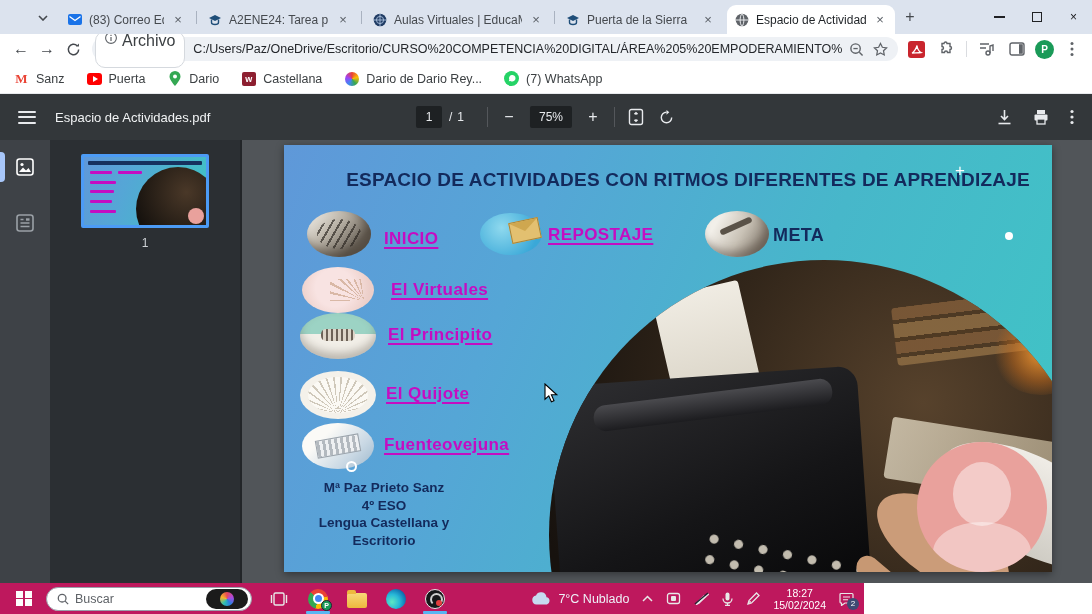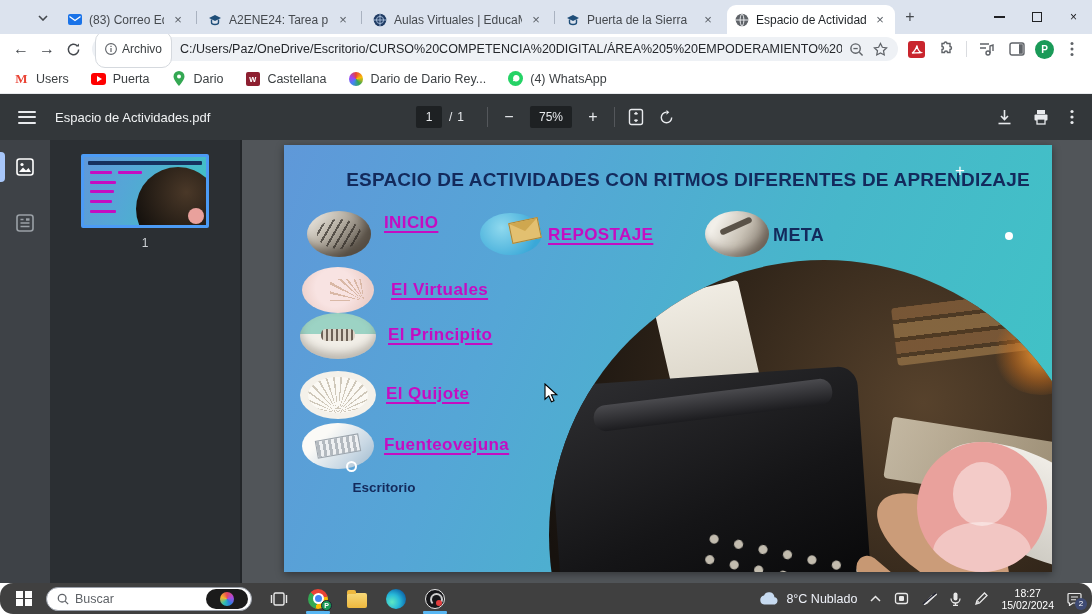--- a/index.html
+++ b/index.html
@@ -19,21 +19,21 @@
   .newtab-btn { position:absolute; left:899px; top:7px; width:22px; height:22px; font-size:16px; color:#45494e; text-align:center; line-height:20px; }
   .wincontrols { position:absolute; right:0; top:0; height:34px; display:flex; }
   .winbtn { width:37px; height:34px; display:flex; align-items:center; justify-content:center; color:#202124; font-size:12px; }
   .winbtn .minbar { width:11px; height:1.4px; background:#202124; }
   .winbtn .maxbox { width:10px; height:10px; border:1.2px solid #202124; }
 
   
   .toolbar { height:30px; background:#fff; display:flex; align-items:center; padding:0 8px; }
   .nav-ic { width:26px; height:26px; display:flex; align-items:center; justify-content:center; color:#44484d; font-size:16px; }
   .omnibox { flex:1; height:24px; background:#eef1f5; border-radius:13px; display:flex; align-items:center; margin:0 6px; padding:0 8px 0 3px; min-width:0; }
-  .chip { height:37px; background:#fff; border:1px solid #d5d9de; border-radius:10px; display:flex; align-items:center; gap:5px; padding:0 9px; font-size:12px; color:#3c4043; flex:0 0 auto; }
+  .chip { height:37px; background:#fff; border:1px solid #d5d9de; border-radius:10px; display:flex; align-items:flex-start; gap:5px; padding:0 9px; font-size:16px; color:#3c4043; flex:0 0 auto; }
   .url { flex:1; font-size:12.5px; color:#24272b; margin-left:8px; white-space:nowrap; overflow:hidden; min-width:0; }
   .omni-ic { width:20px; height:20px; display:flex; align-items:center; justify-content:center; flex:0 0 auto; margin-left:4px; color:#5f6368; }
   .ext-area { display:flex; align-items:center; gap:6px; }
   .ext-ic { width:24px; height:24px; display:flex; align-items:center; justify-content:center; }
   .tb-divider { width:1px; height:16px; background:#dadce0; margin:0 2px; }
   .avatar { width:19px; height:19px; border-radius:50%; background:#1a9a58; color:#fff; font-size:10px; font-weight:bold; display:flex; align-items:center; justify-content:center; }
 
   
   .bookmarks { height:30px; background:#fff; display:flex; align-items:center; padding-left:14px; gap:22px; border-bottom:1px solid #e8eaed; }
   .bm { display:flex; align-items:center; gap:7px; font-size:12.5px; color:#3c4043; }
@@ -115,21 +115,21 @@
   .pc-body { position:absolute; left:16px; top:80px; width:98px; height:60px; border-radius:50%; background:rgba(255,255,255,.4); }
 
   .mark-plus { position:absolute; left:671px; top:16px; color:#fff; font-size:17px; font-weight:normal; }
   .mark-dot { position:absolute; left:721px; top:87px; width:8px; height:8px; border-radius:50%; background:#fff; }
   .mark-ring { position:absolute; left:62px; top:316px; width:11px; height:11px; border-radius:50%; border:2px solid #fff; }
 
   
   .cursor { position:absolute; left:544px; top:383px; z-index:50; }
 
   
-  .taskbar { position:absolute; left:0; bottom:0; width:1092px; height:31px; background:#404040; display:flex; align-items:center;border-radius:13px; }
+  .taskbar { position:absolute; left:0; bottom:0; width:864px; height:31px; background:#be185d; display:flex; align-items:center; }
   .start { margin-left:12px; width:24px; height:24px; display:grid; grid-template-columns:7px 7px; grid-template-rows:7px 7px; gap:1.5px; align-content:center; justify-content:center; }
   .start span { background:#fdfdfd; }
   .tsearch { margin-left:10px; width:206px; height:24px; background:#fff; border:1px solid #9aa0aa; border-radius:13px; display:flex; align-items:center; padding:0 3px 0 10px; gap:6px; }
   .tsearch input { flex:1; min-width:0; border:0; outline:0; font-size:12.5px; font-family:"Liberation Sans",sans-serif; color:#333; background:transparent; }
   .tsearch input::placeholder { color:#5f6368; }
   .copilot-pill { width:42px; height:20px; border-radius:10px; background:#1b1b1b; display:flex; align-items:center; justify-content:center; }
   .copilot-orb { width:14px; height:14px; border-radius:50%; background:conic-gradient(#e74856,#ad49e0,#2a7de1,#30c0b0,#f7b529,#e74856); }
   .tb-apps { display:flex; align-items:center; gap:15px; margin-left:15px; }
   .tb-app { width:24px; height:26px; position:relative; display:flex; align-items:center; justify-content:center; }
   .run-ind { position:absolute; bottom:-2px; left:0; width:24px; height:2.5px; background:#58b6f2; border-radius:1px; }
@@ -297,21 +297,21 @@
           <circle cx="2" cy="8" r="1.5" fill="#5f6368"></circle>
           <circle cx="2" cy="13.5" r="1.5" fill="#5f6368"></circle>
         </svg>
     </span>
   </div>
 </div>
 
 <div class="bookmarks">
   <div class="bm">
     <span class="bm-ic gmail-m">M</span>
-    <span>Users</span>
+    <span>Sanz</span>
   </div>
   <div class="bm">
     <span class="bm-ic">
         <span class="yt"></span>
       </span>
     <span>Puerta</span>
   </div>
   <div class="bm">
     <span class="bm-ic">
       <svg width="12" height="15" viewBox="0 0 12 15">
@@ -334,21 +334,21 @@
     <span>Dario de Dario Rey...</span>
   </div>
   <div class="bm">
     <span class="bm-ic">
       <span class="wa">
           <svg width="9" height="9" viewBox="0 0 10 10">
             <path d="M2 8l.6-1.8A3.6 3.6 0 1 1 5 8.2 3.8 3.8 0 0 1 3.6 7.8z" fill="#fff"></path>
           </svg>
         </span>
     </span>
-    <span>(4) WhatsApp</span>
+    <span>(7) WhatsApp</span>
   </div>
 </div>
 
 <div class="pdfbar">
   <div class="hamburger">
       <span></span>
       <span></span>
       <span></span>
     </div>
   <div class="pdf-title">Espacio de Actividades.pdf</div>
@@ -437,21 +437,21 @@
   </div>
 
   <div class="divider-v"></div>
 
   <div class="viewer">
     <div class="pdf-page">
 
       <div class="doc-title">ESPACIO DE ACTIVIDADES CON RITMOS DIFERENTES DE APRENDIZAJE</div>
 
       <div class="oval ov-inicio"></div>
-      <a class="doc-link" style="left:100px;top:68px;">INICIO</a>
+      <a class="doc-link" style="left:100px;top:84px;">INICIO</a>
 
       <div class="oval ov-repost"></div>
       <div class="envelope"></div>
       <a class="doc-link" style="left:264px;top:80px;">REPOSTAJE</a>
 
       <div class="oval ov-meta"></div>
       <div class="doc-meta" style="left:489px;top:80px;">META</div>
 
       <div class="oval ov-laza"></div>
       <a class="doc-link" style="left:107px;top:135px;">El Virtuales</a>
@@ -459,20 +459,23 @@
       <div class="oval ov-princ"></div>
       <a class="doc-link" style="left:104px;top:180px;">El Principito</a>
 
       <div class="oval ov-quij"></div>
       <a class="doc-link" style="left:102px;top:239px;">El Quijote</a>
 
       <div class="oval ov-fuen"></div>
       <a class="doc-link" style="left:100px;top:290px;">Fuenteovejuna</a>
 
       <div class="author">
+        <div>Mª Paz Prieto Sanz</div>
+        <div>4º ESO</div>
+        <div>Lengua Castellana y</div>
         <div>Escritorio</div>
       </div>
 
       <div class="photo-circle">
         <div class="ph ph-books"></div>
         <div class="ph ph-glow"></div>
         <div class="ph ph-paperlit"></div>
         <div class="ph ph-sheet"></div>
         <div class="ph ph-type"></div>
         <div class="ph ph-platen"></div>
@@ -543,21 +546,21 @@
       <div class="obs-ic"></div>
       <div class="run-ind"></div>
     </div>
   </div>
 
   <div class="tb-right">
     <div class="weather">
       <svg width="20" height="14" viewBox="0 0 22 14">
           <path d="M6 13a5 5 0 0 1-.5-9.9A6 6 0 0 1 17 5.2 4 4 0 0 1 17.5 13z" fill="#c7daf0"></path>
         </svg>
-      <span>8°C Nublado</span>
+      <span>7°C Nublado</span>
     </div>
     <div class="tray-ic">
       <svg width="11" height="7" viewBox="0 0 11 7">
           <path d="M1 6l4.5-4.5L10 6" stroke="#e8e8e8" stroke-width="1.5" fill="none"></path>
         </svg>
     </div>
     <div class="tray-ic">
       <svg width="15" height="13" viewBox="0 0 15 13">
           <rect x="1.5" y="1.5" width="12" height="10" rx="2" fill="none" stroke="#e8e8e8" stroke-width="1.3"></rect>
           <rect x="5" y="4" width="5" height="5" rx="1" fill="#e8e8e8"></rect>

